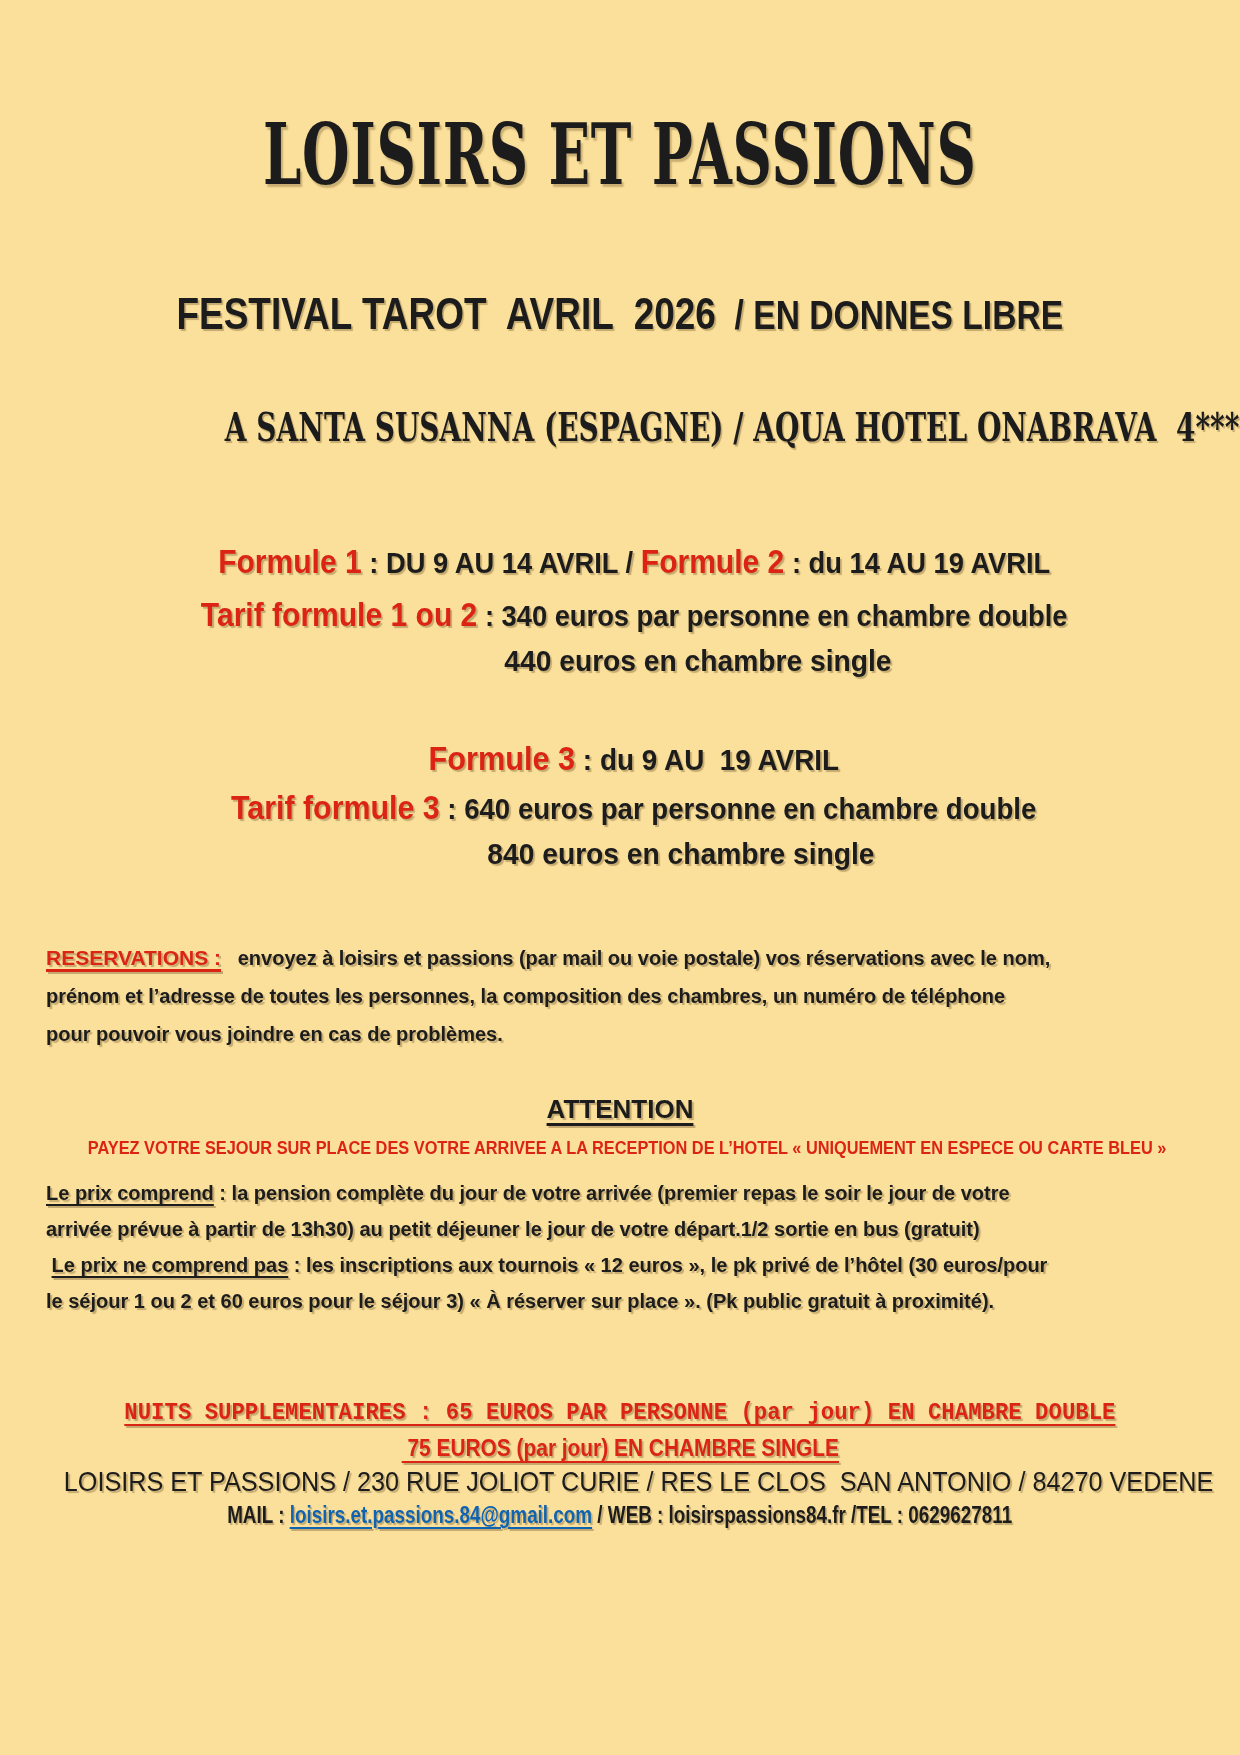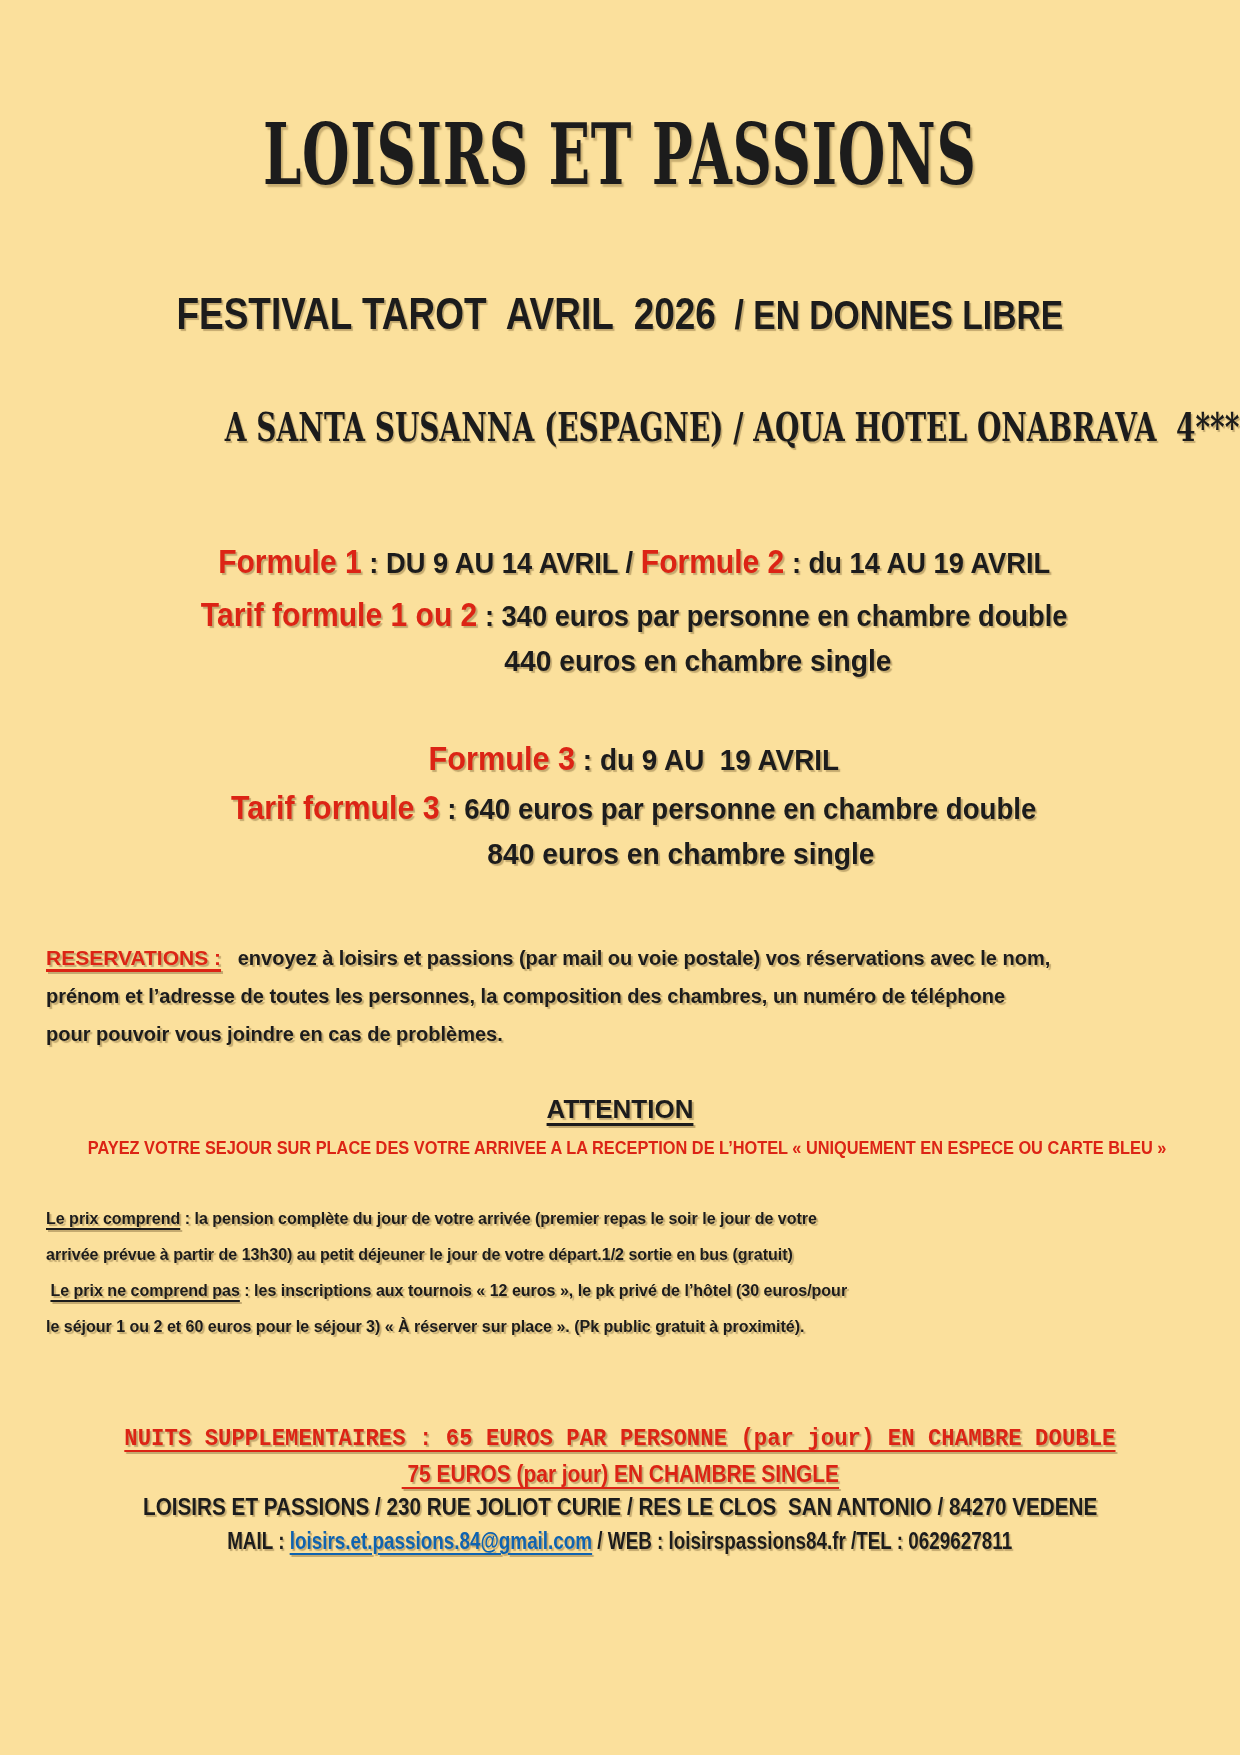--- a/index.html
+++ b/index.html
@@ -48,28 +48,28 @@
   .m-s840{margin-top:7px;padding-left:48px;}
   .off440{position:relative;left:64px;}
   .off840{position:relative;left:23px;}
 
   
   .reservations{margin-top:66px;line-height:38px;font-weight:bold;font-size:20px;}
   .res-label{color:var(--red,#dc2415);text-decoration:underline;text-decoration-thickness:3px;text-underline-offset:4px;font-size:21px;}
   .attention{margin-top:39px;line-height:34px;font-weight:bold;font-size:26px;}
   .attention .inner{text-decoration:underline;text-decoration-thickness:3px;text-underline-offset:5px;}
   .warning{margin-top:9px;line-height:26px;font-weight:bold;font-size:19px;}
-  .prix{margin-top:40px;line-height:36px;font-weight:bold;font-size:16px;}
+  .prix{margin-top:14px;line-height:36px;font-weight:bold;font-size:20px;}
   .u-lab{text-decoration:underline;text-decoration-thickness:2px;text-underline-offset:4px;}
 
   
   .nuits1{margin-top:77px;line-height:34px;font-weight:bold;font-size:24px;font-family:Liberation Mono, monospace;}
   .nuits2{margin-top:1px;line-height:34px;font-weight:bold;font-size:24px;}
   .nuits1 .inner,.nuits2 .inner{color:var(--red,#dc2415);text-decoration:underline;text-decoration-thickness:2px;text-underline-offset:5px;}
-  .address{line-height:33px;font-weight:bold;font-size:23px;}
+  .address{line-height:33px;font-weight:normal;font-size:28px;}
   .mailline{margin-top:1px;line-height:33px;font-weight:bold;font-size:23px;}
   a.maillink{color:var(--link_blue,#0f63b0);text-decoration:underline;text-decoration-thickness:2px;text-underline-offset:4px;cursor:pointer;}
 </style>
 </head>
 <body>
 
 <div class="page">
 
   <div class="title cline" style="--sx:.65">
     <span class="inner t">LOISIRS ET PASSIONS</span>

